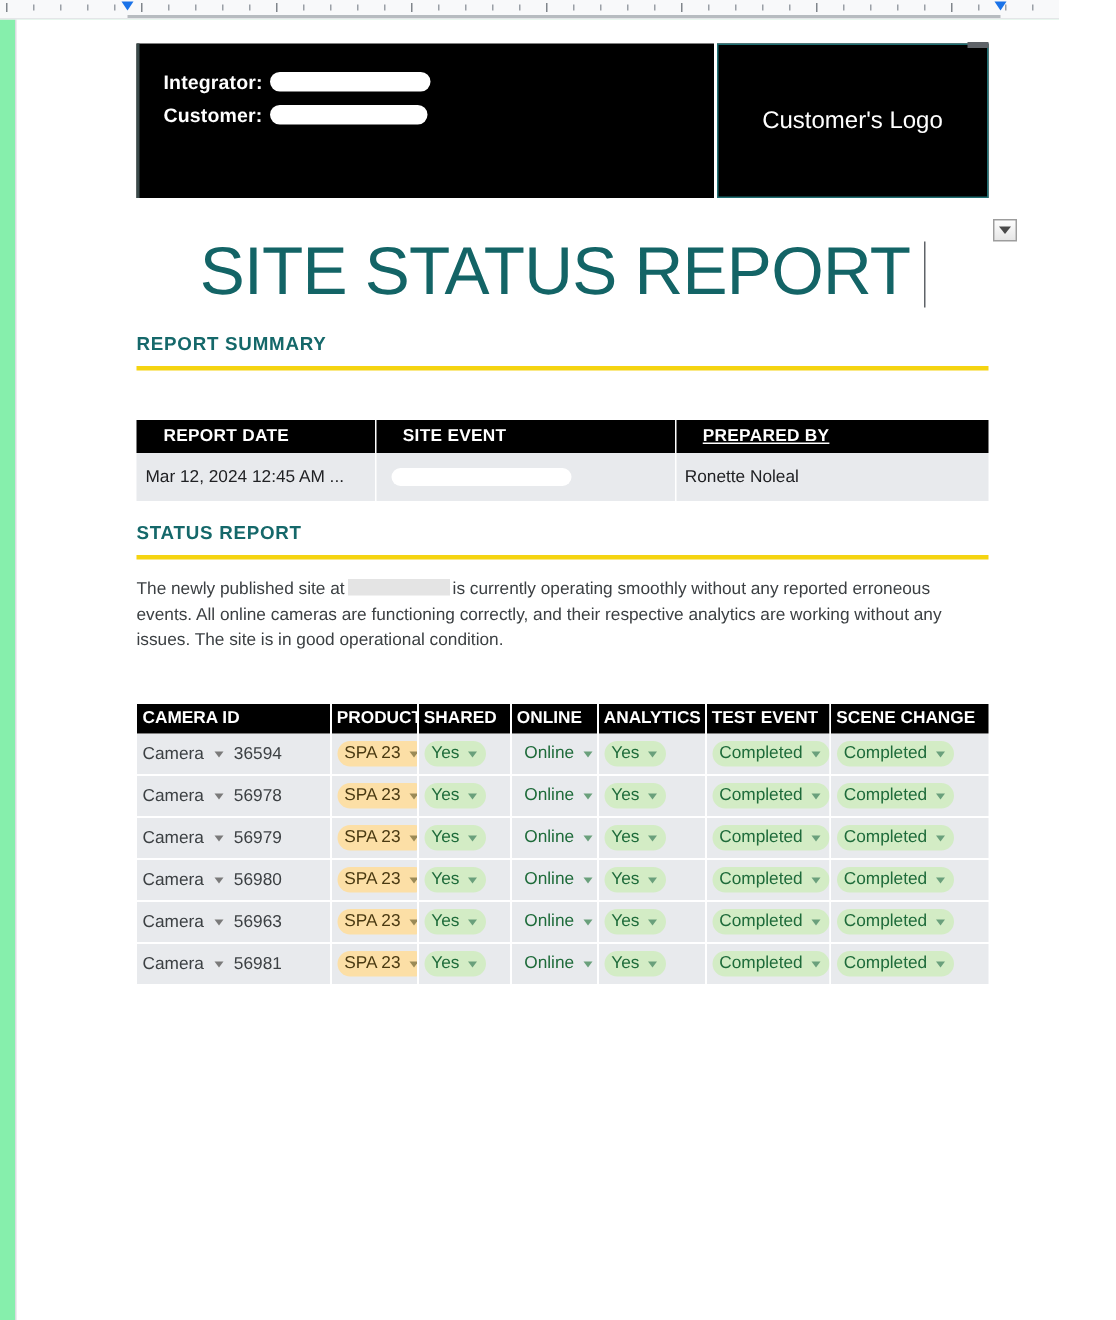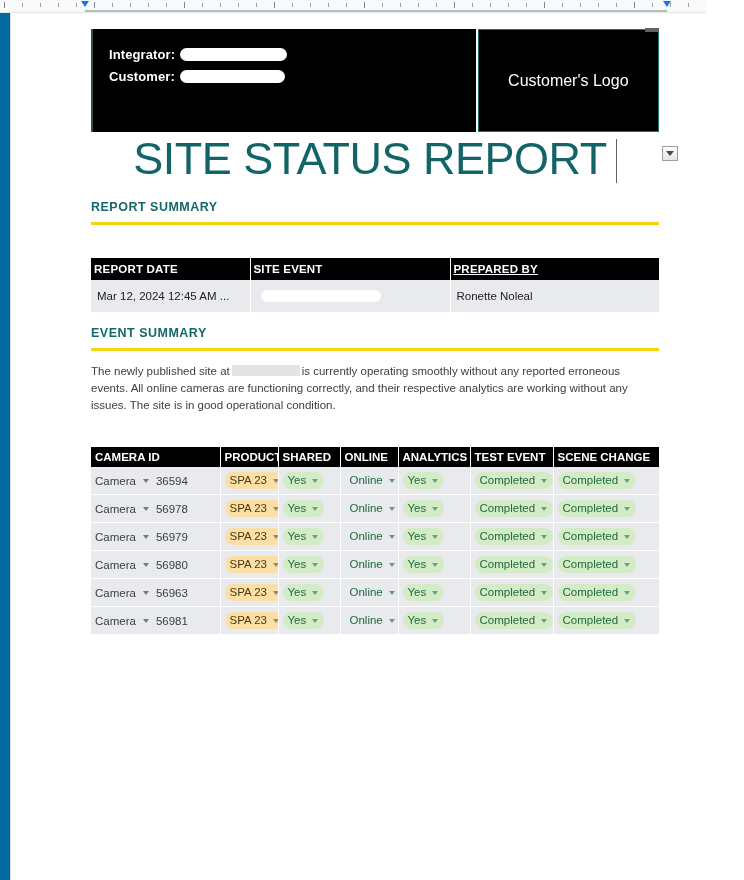--- a/index.html
+++ b/index.html
@@ -6,21 +6,21 @@
     margin: 0;
     padding: 0;
     background: #ffffff;
     font-family: "Liberation Sans", sans-serif;
   }
   #screen {
     position: relative;
     width: 706px;
     height: 880px;
     overflow: hidden;
-    background: #0369a1;
+    background: #86efac;
   }
 
   
   .ruler {
     position: absolute;
     left: 0; top: 0;
     width: 744px; height: 13px;
     background: #f8f9fa;
     border-bottom: 1px solid #e4e6e8;
     box-sizing: border-box;
@@ -138,20 +138,21 @@
   }
   .collapse-btn .caret {
     width: 0; height: 0;
     border-left: 4px solid transparent;
     border-right: 4px solid transparent;
     border-top: 5px solid #4a4a4a;
   }
 
   
   .doc-title {
+    margin-top: 22px;
     text-align: center;
     color: #136466;
     font-size: 45px;
     line-height: 54px;
     letter-spacing: -0.5px;
     white-space: nowrap;
   }
   .caret-bar {
     display: inline-block;
     width: 1px;
@@ -184,21 +185,21 @@
     width: 100%;
     border-collapse: collapse;
     table-layout: fixed;
   }
   .summary-table th {
     background: #000000;
     color: #ffffff;
     font-size: 11.5px;
     font-weight: bold;
     text-align: left;
-    padding: 5px 3px;
+    padding: 5px 18px;
     border-right: 1px solid #ffffff;
     letter-spacing: .2px;
     margin-left: 48px;
   }
   .summary-table th:last-child { border-right: none; text-decoration: underline; }
   .summary-table td {
     background: #e8eaed;
     color: #202124;
     font-size: 11.5px;
     padding: 7px 6px;
@@ -395,21 +396,21 @@
         <tbody>
           <tr>
             <td>Mar 12, 2024 12:45 AM ...</td>
             <td><span class="redact-cell"></span></td>
             <td>Ronette Noleal</td>
           </tr>
         </tbody>
       </table>
 
       <div class="section">
-        <div class="section-title">EVENT SUMMARY</div>
+        <div class="section-title">STATUS REPORT</div>
         <div class="section-rule"></div>
       </div>
 
       <div class="status-para">
         <span>The newly published site at</span><span class="redact-inline"></span><span>is currently operating smoothly without any reported erroneous events. All online cameras are functioning correctly, and their respective analytics are working without any issues. The site is in good operational condition.</span>
       </div>
 
 
       <div class="overview-wrap">
         <table class="overview-table">

